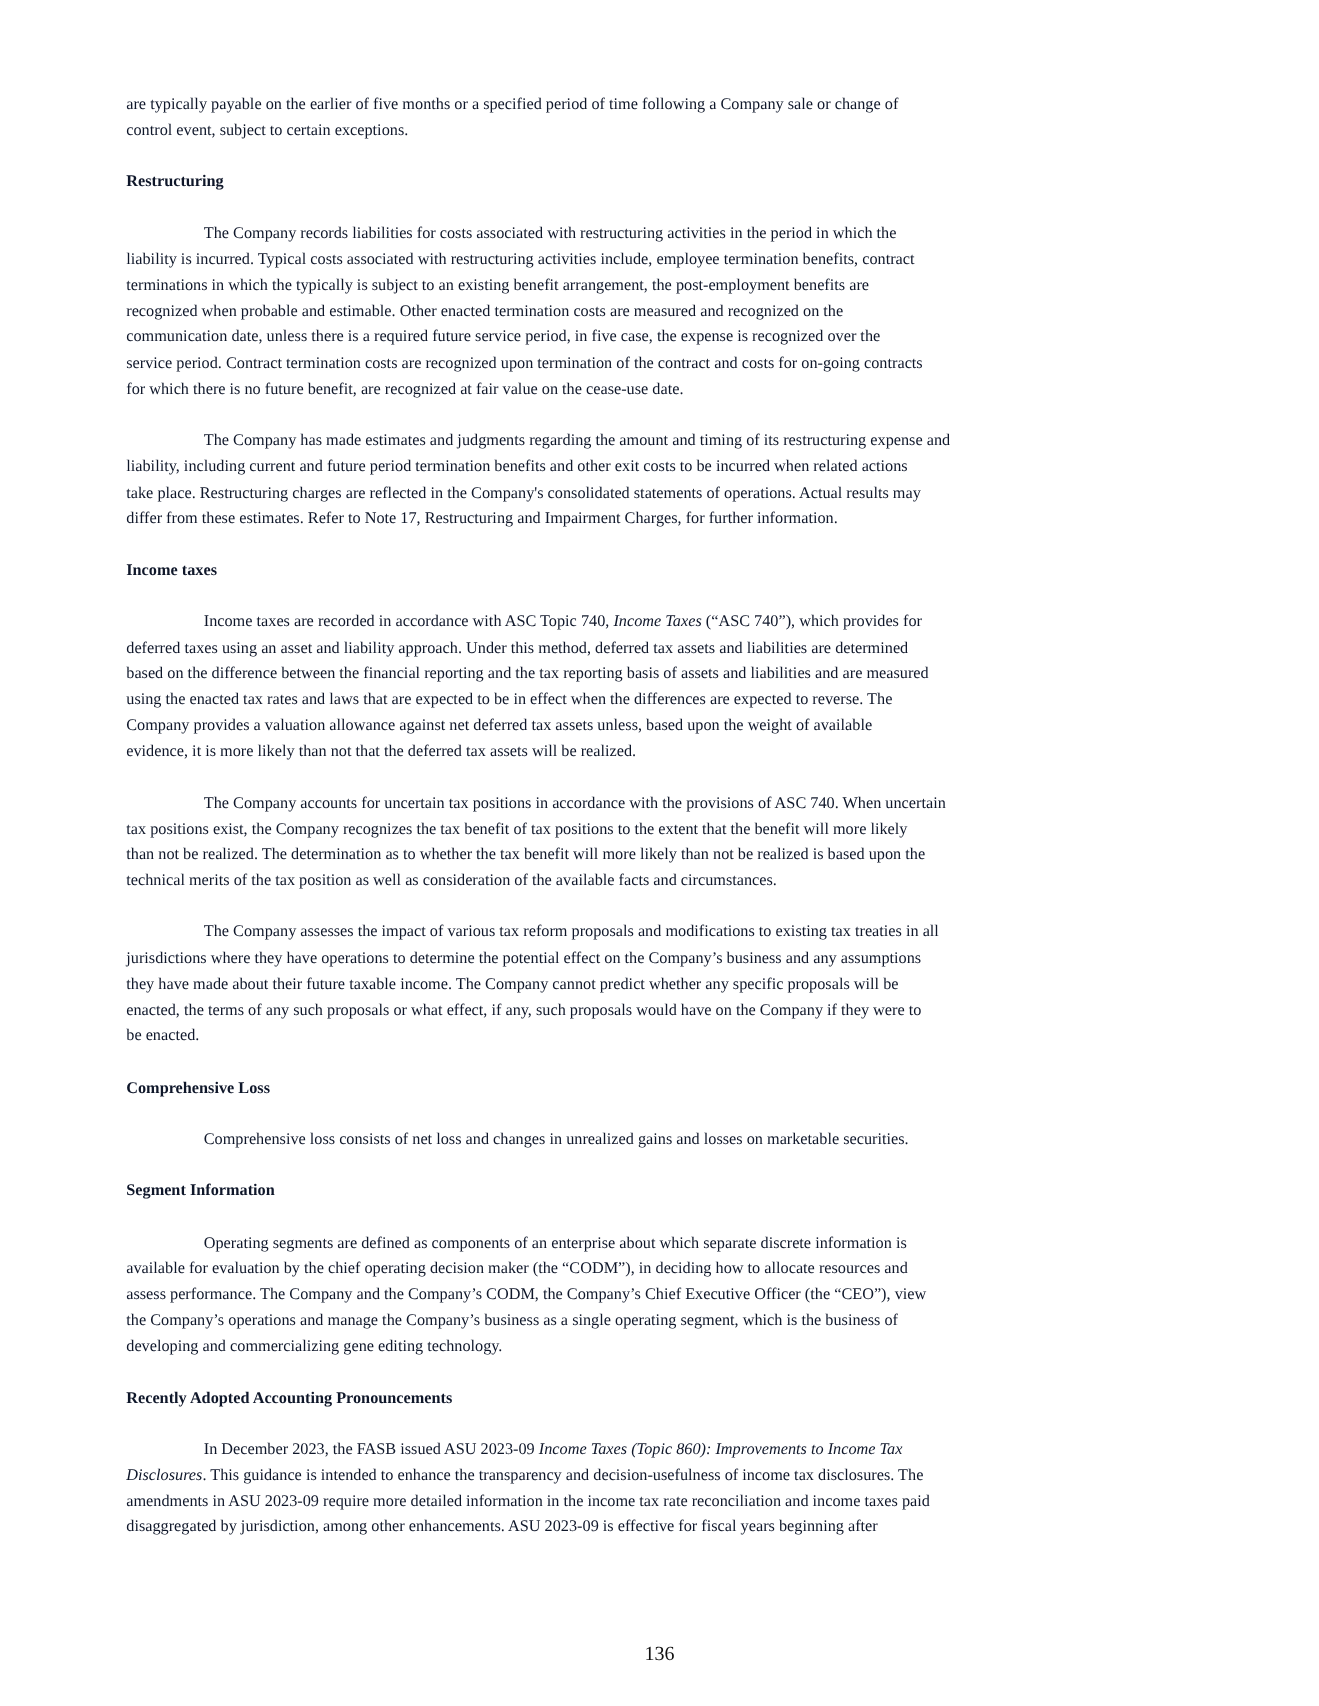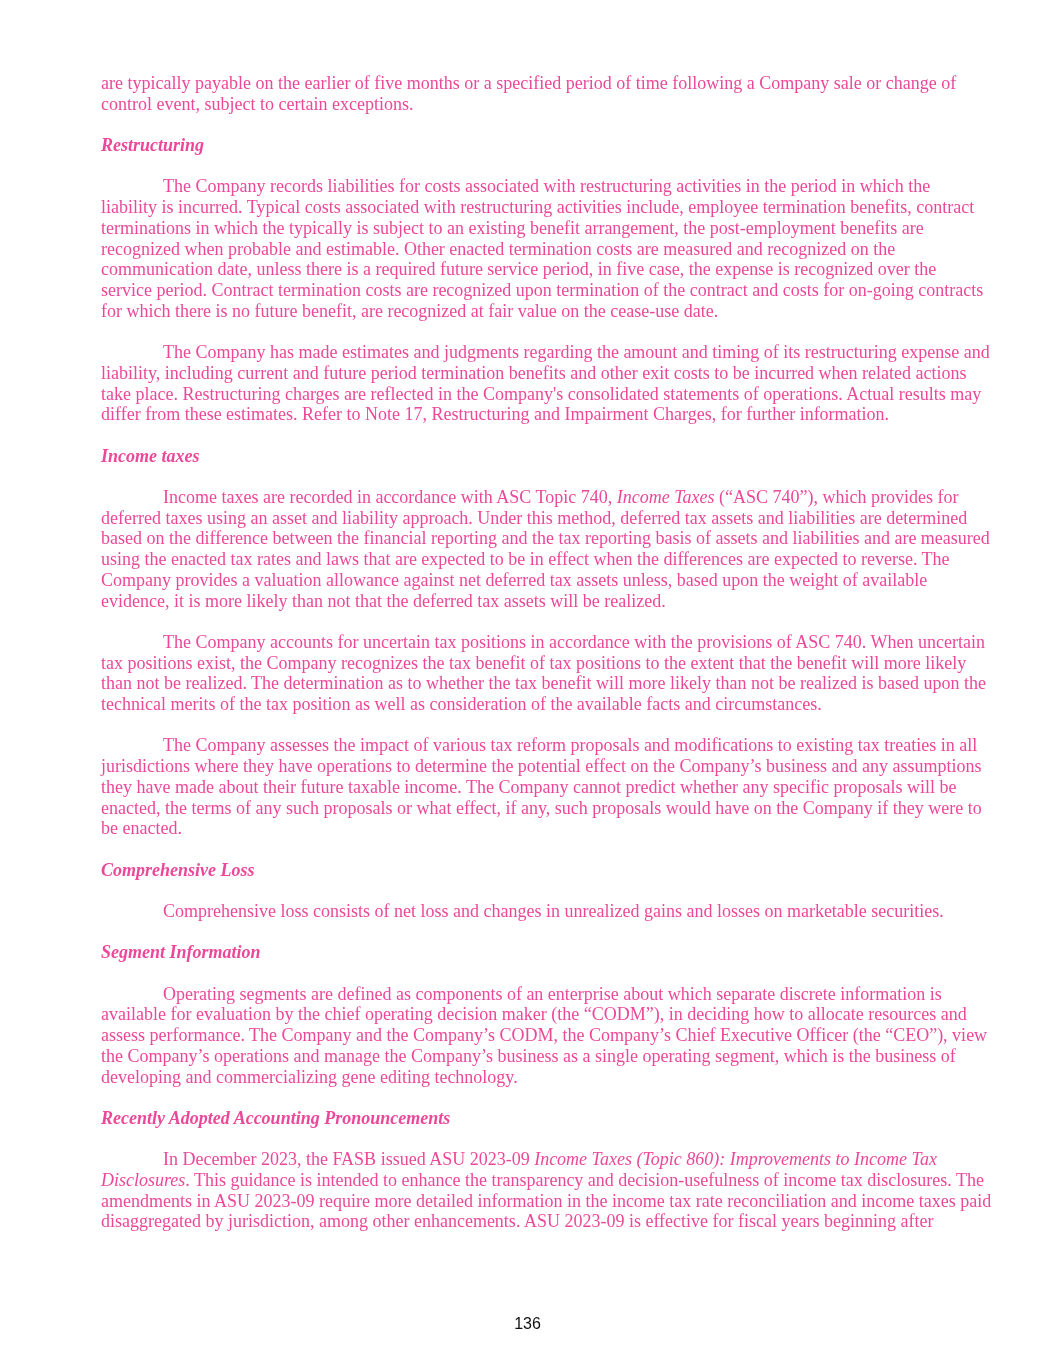--- a/index.html
+++ b/index.html
@@ -1,29 +1,29 @@
 <!DOCTYPE html>
 <html><head>
 <meta charset="utf-8">
 <style>
   html, body { margin: 0; padding: 0; background: #ffffff; }
   body { width: 1055px; height: 1365px; position: relative; overflow: hidden; }
   .page {
     position: absolute; left: 101px; top: 73px; width: 870px;
     font-family: "Liberation Serif", "DejaVu Serif", serif;
-    font-size: 18px; line-height: 20.7px; color: #ec4899;
+    font-size: 13px; line-height: 20.7px; color: #0f172a;
   }
   .para { margin: 0; white-space: nowrap; }
   .para .line { display: block; }
   .indent { padding-left: 62px; }
-  .heading { margin: 0; font-weight: bold; font-style: italic; }
+  .heading { margin: 0; font-weight: bold; }
   .gap { height: 20.7px; }
   .pagenum {
     position: absolute; left: 0; width: 1055px; top: 1315px; text-align: center;
-    font-family: Liberation Sans, sans-serif; font-size: 16px; color: #111111;
+    font-family: Liberation Serif, serif; font-size: 16px; color: #111111;
   }
   i { font-style: italic; }
 </style>
 </head>
 <body>
 
 <div class="page">
 
   <p class="para">
     <span class="line">are typically payable on the earlier of five months or a specified period of time following a Company sale or change of</span>

